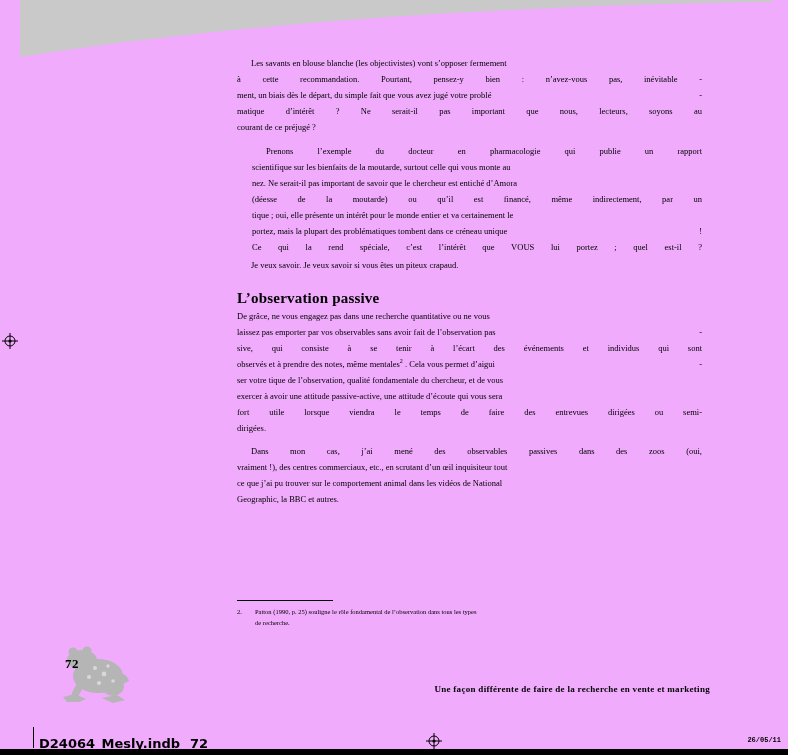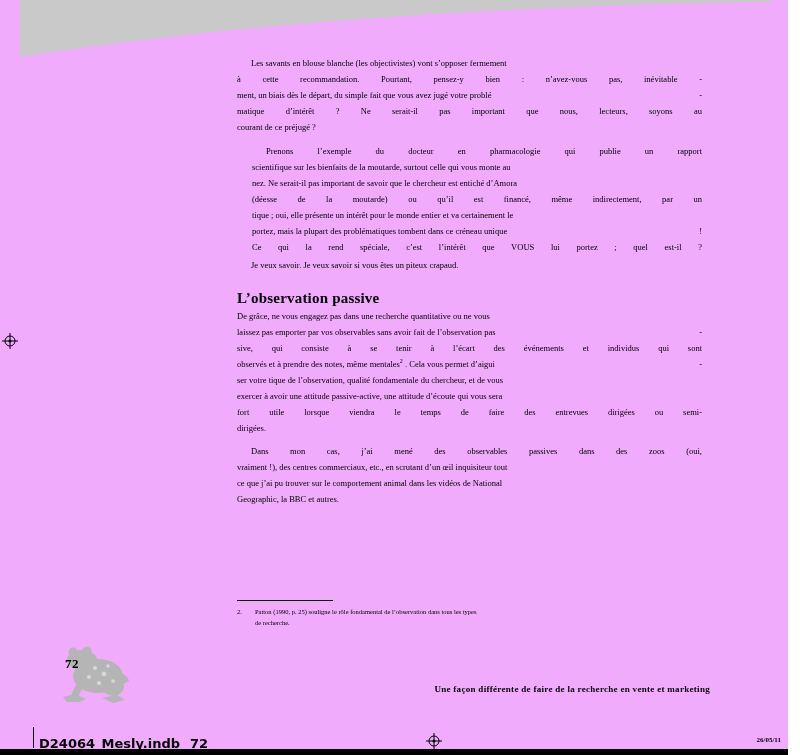--- a/index.html
+++ b/index.html
@@ -39,21 +39,21 @@
   
   .footer{position:absolute;left:260px;top:642px;width:450px;text-align:right;
           font-size:9px;font-weight:bold;letter-spacing:0.3px;margin-top:42px;}
 
   
   .crop-line{position:absolute;left:33px;top:727px;width:1px;height:21px;background:#000;}
   .slug-file{position:absolute;left:39px;top:736px;font-family:"DejaVu Sans", sans-serif;
              font-size:13px;font-weight:bold;white-space:nowrap;}
   .slug-file .pg{margin-left:10px;}
   .slug-reg{position:absolute;left:426px;top:733px;}
-  .slug-date{position:absolute;right:7px;top:736px;font-family:Liberation Serif, serif;
+  .slug-date{position:absolute;right:7px;top:736px;font-family:Liberation Mono, monospace;
              font-size:7px;font-weight:bold;}
   .bottom-bar{position:absolute;left:0;top:749px;width:800px;height:6px;background:#000;}
 </style>
 </head>
 <body>
 
 <div class="canvas">
 
   <svg class="swoosh" viewBox="0 0 800 60" aria-hidden="true">
     <path d="M20,0 L772,0 L772,2 Q330,8 20,57 Z" fill="#c9c9c9"></path>

